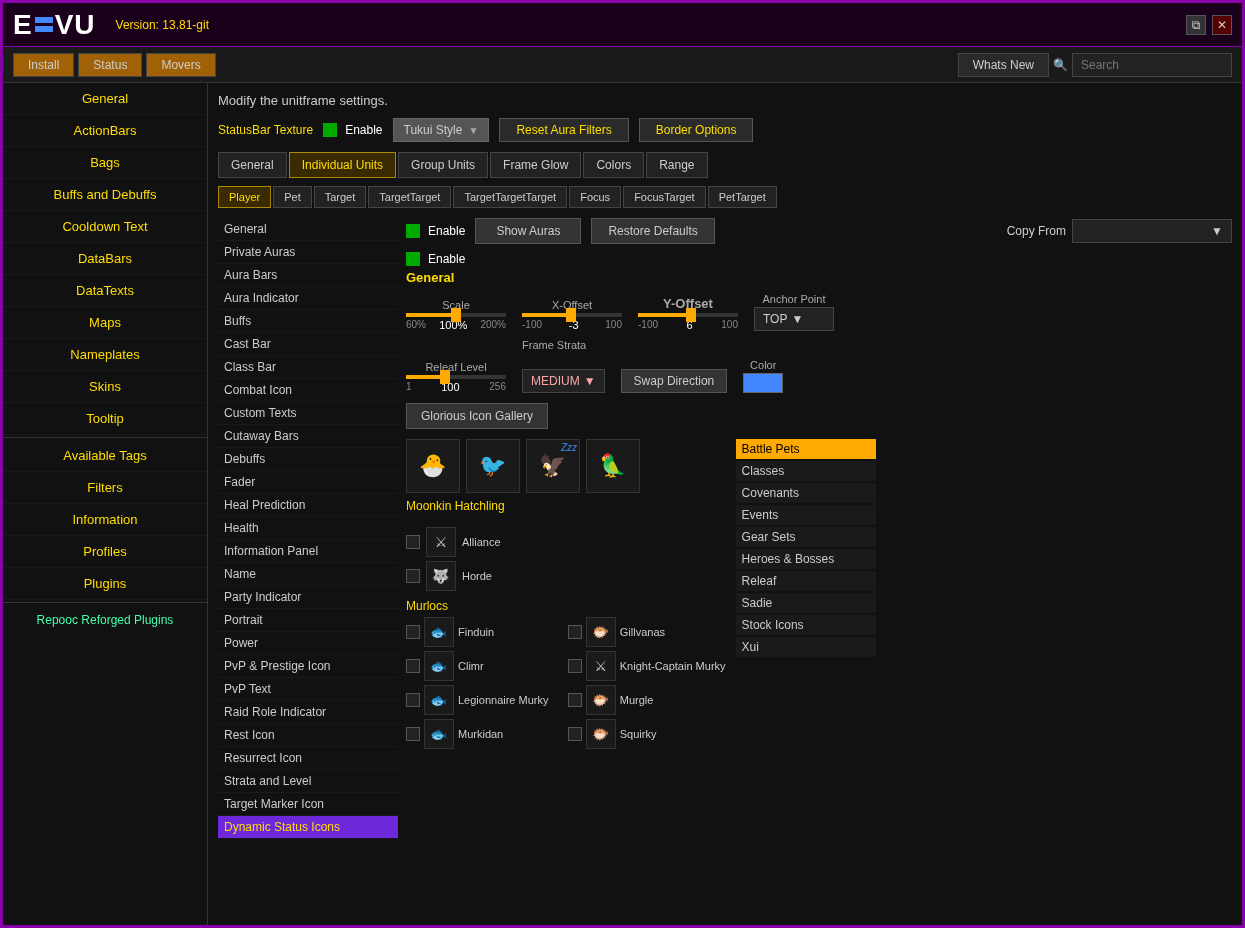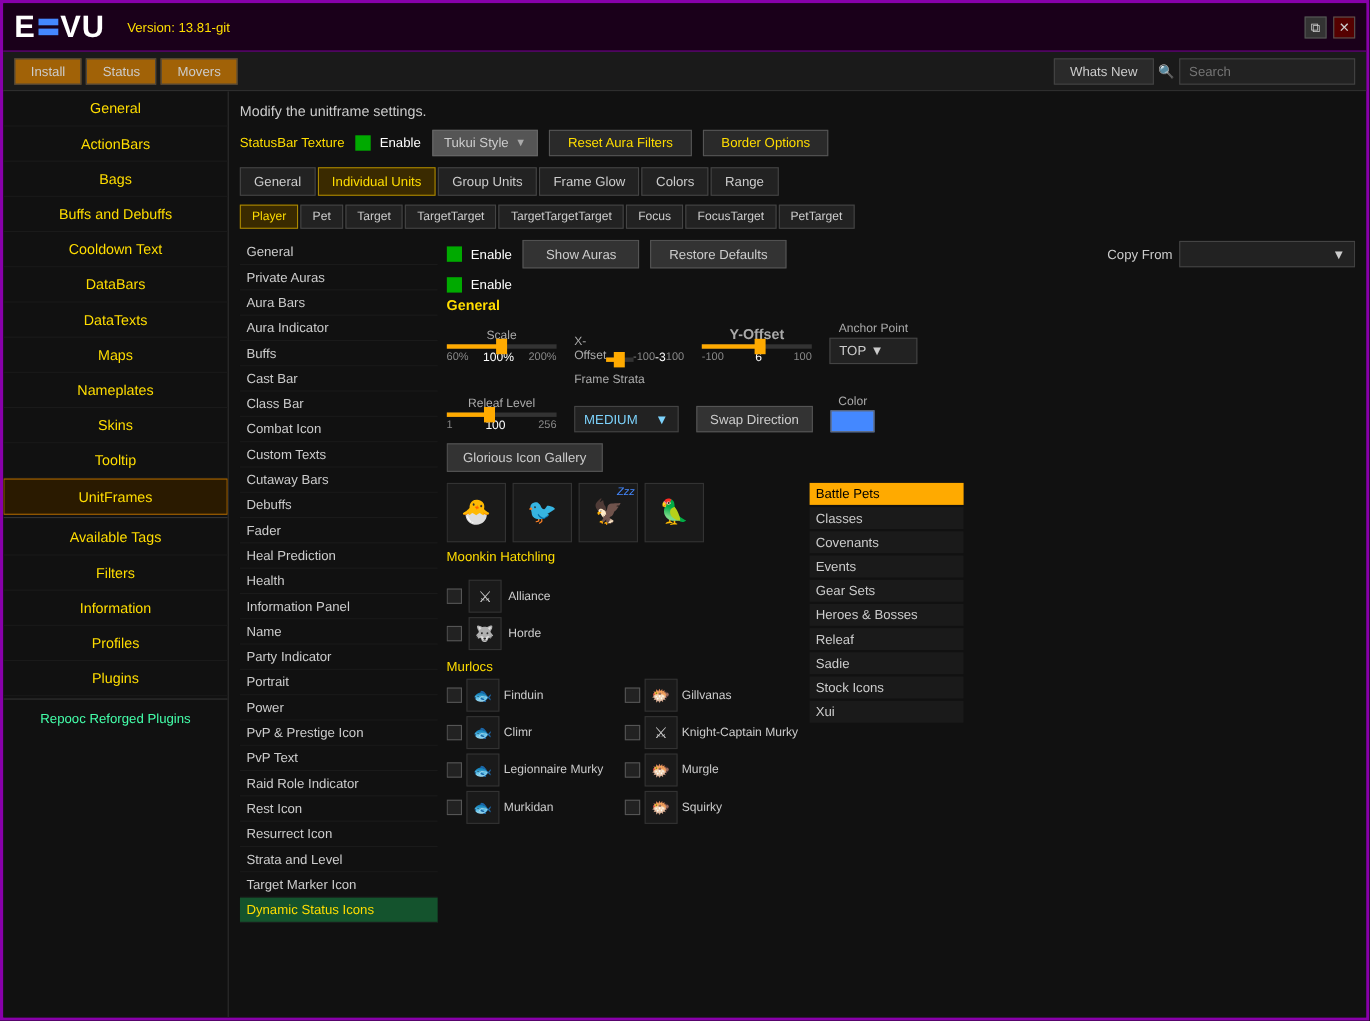--- a/index.html
+++ b/index.html
@@ -236,21 +236,21 @@
       overflow-y: auto;
     }
     .left-panel-item {
       padding: 4px 6px;
       cursor: pointer;
       color: #ccc;
       font-size: 12px;
       border-bottom: 1px solid #1a1a1a;
     }
     .left-panel-item.active {
-      background: #14532d;
+      background: #6d28d9;
       color: #ffdd00;
     }
     .right-panel {
       flex: 1;
       overflow-y: auto;
       overflow-x: hidden;
     }
     .copy-from-dropdown {
       background: #222;
       border: 1px solid #444;
@@ -281,25 +281,25 @@
     }
     .section-label {
       color: #ffdd00;
       font-size: 13px;
       margin-bottom: 8px;
       font-weight: bold;
     }
     .medium-dropdown {
       background: #222;
       border: 1px solid #444;
-      color: #7dd3fc;
+      color: #fca5a5;
       padding: 4px 8px;
       display: flex;
       align-items: flex-start;
-      gap: 16px;
+      gap: 4px;
       cursor: pointer;
       font-size: 12px;
     }
     .swap-btn {
       background: #333;
       border: 1px solid #555;
       color: #ccc;
       padding: 4px 12px;
       cursor: pointer;
       font-size: 12px;
@@ -430,21 +430,20 @@
       <div class="sidebar-item">ActionBars</div>
       <div class="sidebar-item">Bags</div>
       <div class="sidebar-item">Buffs and Debuffs</div>
       <div class="sidebar-item">Cooldown Text</div>
       <div class="sidebar-item">DataBars</div>
       <div class="sidebar-item">DataTexts</div>
       <div class="sidebar-item">Maps</div>
       <div class="sidebar-item">Nameplates</div>
       <div class="sidebar-item">Skins</div>
       <div class="sidebar-item">Tooltip</div>
-      <div class="sidebar-item active">UnitFrames</div>
       <div class="sidebar-divider"></div>
       <div class="sidebar-item">Available Tags</div>
       <div class="sidebar-item">Filters</div>
       <div class="sidebar-item">Information</div>
       <div class="sidebar-item">Profiles</div>
       <div class="sidebar-item">Plugins</div>
       <div class="sidebar-divider"></div>
       <div class="sidebar-plugin">Repooc Reforged Plugins</div>
     </div>
 
@@ -553,21 +552,21 @@
                 <div style="width:50%;height:4px;background:#ffaa00;"></div>
                 <div style="width:10px;height:14px;background:#ffaa00;position:absolute;top:50%;left:50%;transform:translate(-50%,-50%);cursor:pointer;"></div>
               </div>
               <div style="display:flex;justify-content:space-between;width:100%;">
                 <span style="color:#888;font-size:10px;">60%</span>
                 <span style="color:#fff;font-size:11px;">100%</span>
                 <span style="color:#888;font-size:10px;">200%</span>
               </div>
             </div>
 
-            <div style="display:flex;flex-direction:row;align-items:flex-end;min-width:100px;">
+            <div style="display:flex;flex-direction:column;align-items:center;min-width:100px;">
               <span style="color:#aaa;font-size:11px;margin-bottom:2px;">X-Offset</span>
               <div style="width:100%;height:4px;background:#333;position:relative;margin-bottom:2px;">
                 <div style="width:49%;height:4px;background:#ffaa00;"></div>
                 <div style="width:10px;height:14px;background:#ffaa00;position:absolute;top:50%;left:49%;transform:translate(-50%,-50%);cursor:pointer;"></div>
               </div>
               <div style="display:flex;justify-content:space-between;width:100%;">
                 <span style="color:#888;font-size:10px;">-100</span>
                 <span style="color:#fff;font-size:11px;">-3</span>
                 <span style="color:#888;font-size:10px;">100</span>
               </div>

